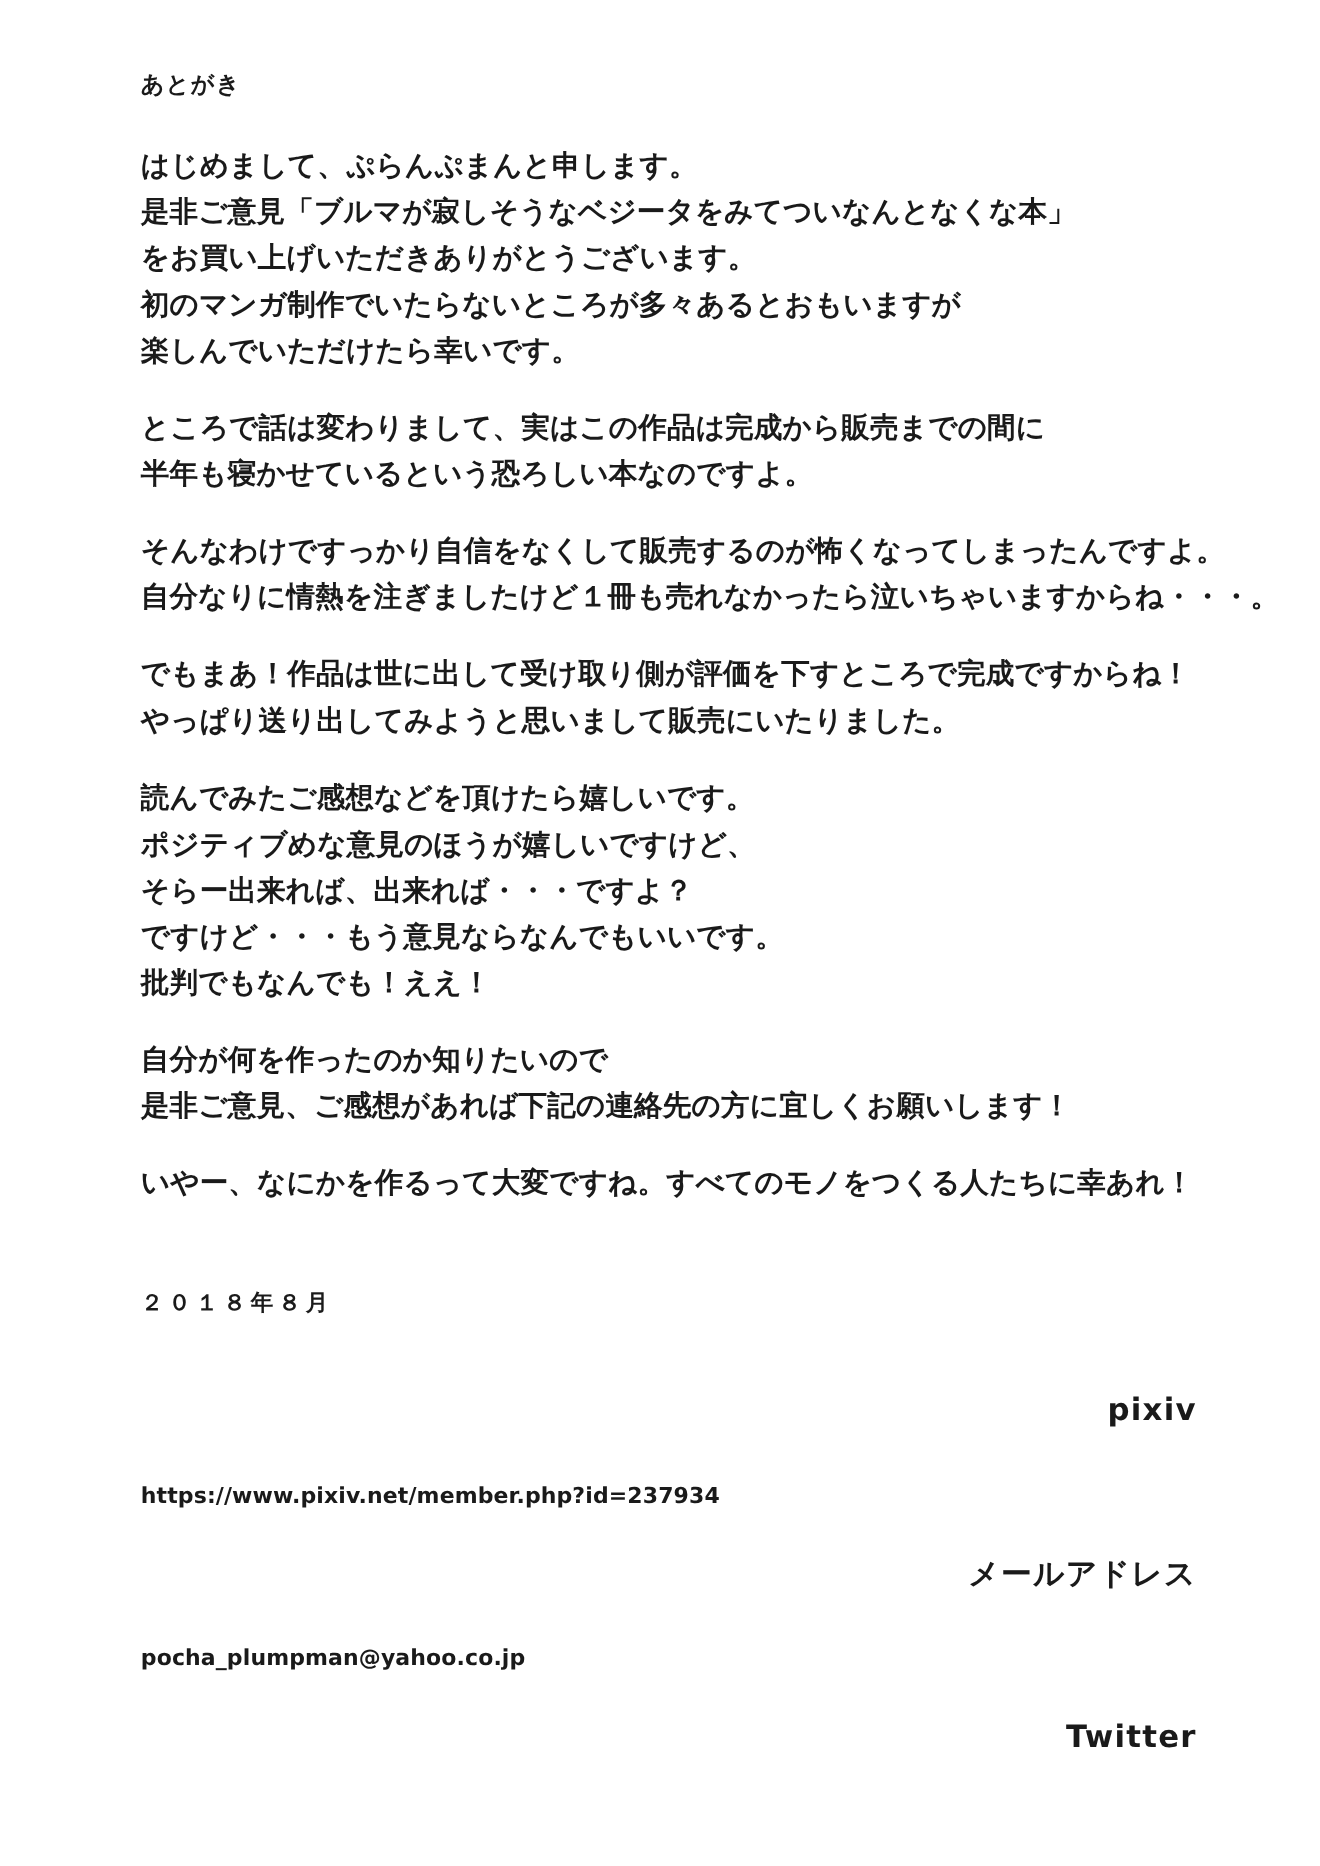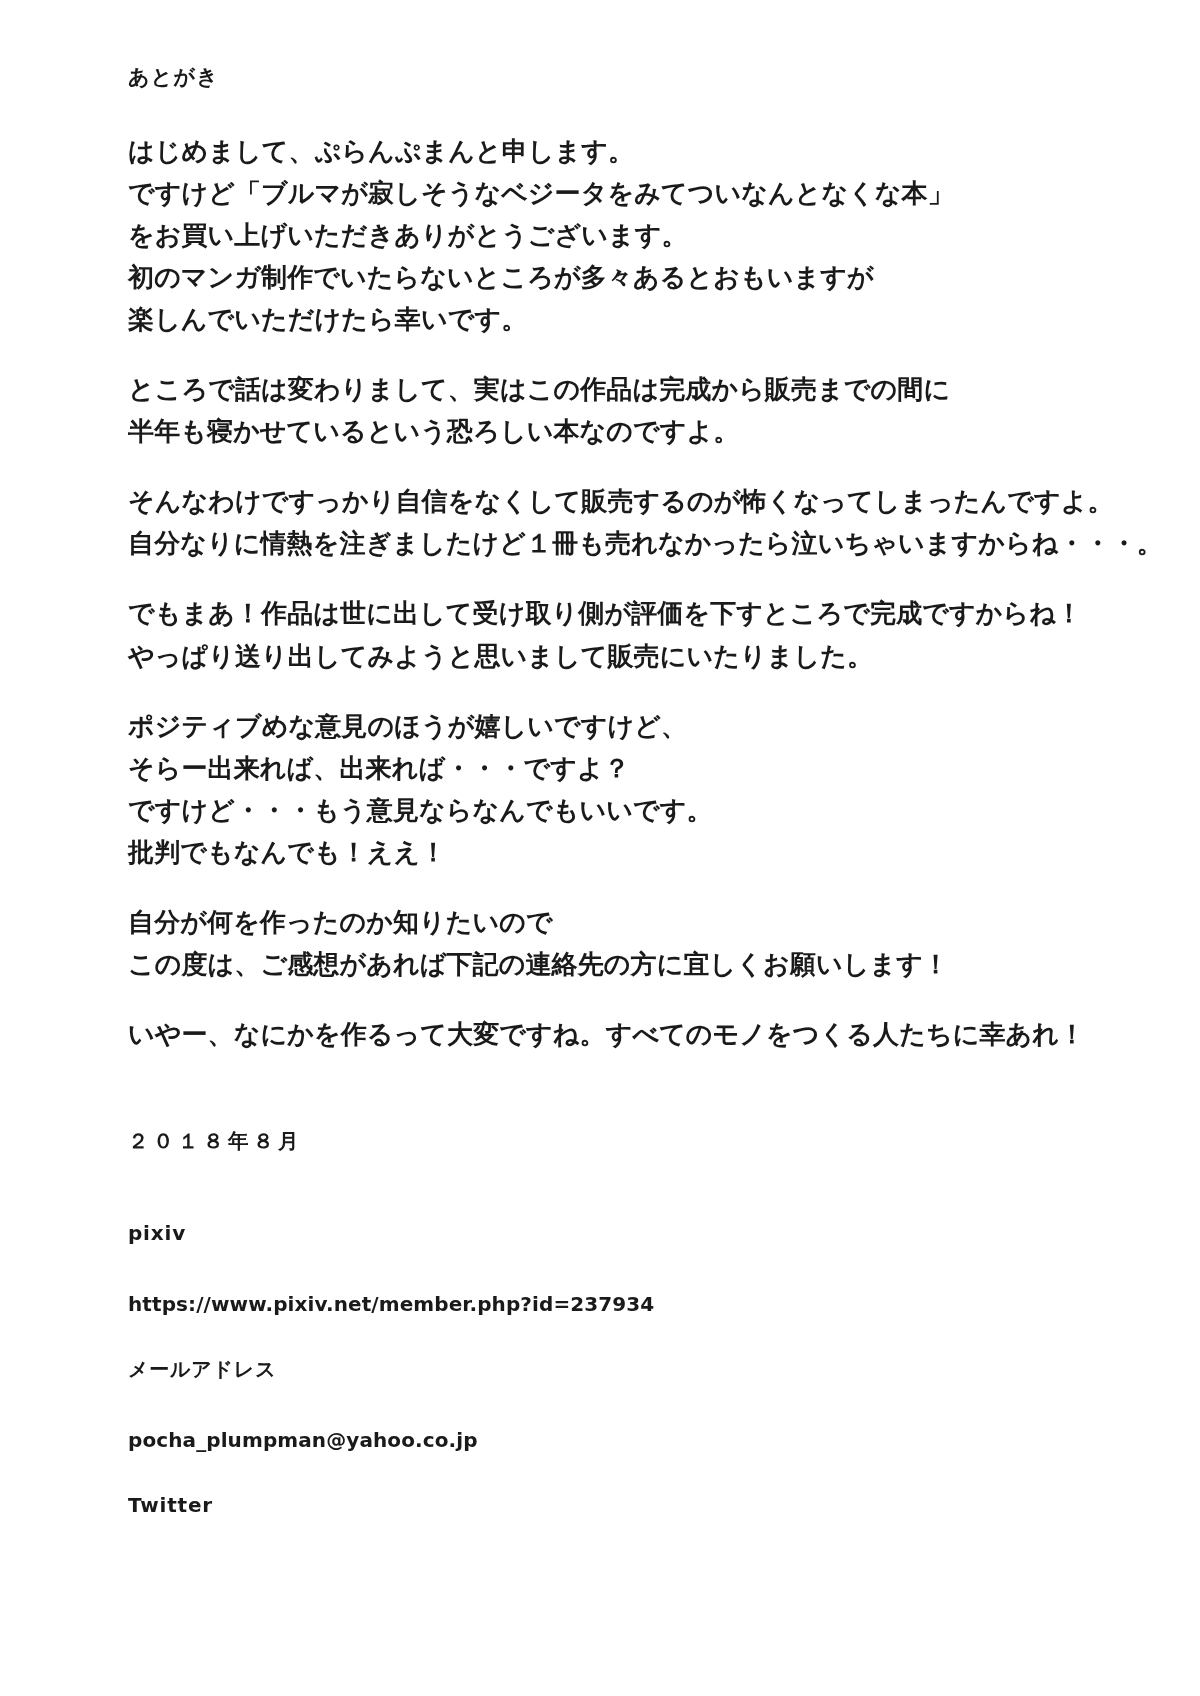--- a/index.html
+++ b/index.html
@@ -48,44 +48,45 @@
     font-size: 20.5px;
     font-weight: 700;
     letter-spacing: 0.22em;
     line-height: 1.6;
     margin: 0 0 60px 0;
   }
   .contact-block {
     margin: 0 0 34px 0;
   }
   .contact-label {
-    font-size: 20px;
+    font-size: 28px;
     font-weight: 700;
     letter-spacing: 0.04em;
     line-height: 1.55;
+    text-align: right;
   }
   .contact-value {
     font-size: 20px;
     font-weight: 700;
     letter-spacing: 0.005em;
     line-height: 1.55;
     margin-top: 40px;
   }
 </style>
 </head>
 <body>
 
 <div class="page">
   <div class="content">
 
     <h1 class="heading">あとがき</h1>
 
     <div class="para">
       <div class="line">はじめまして、ぷらんぷまんと申します。</div>
-      <div class="line">ですけど「ブルマが寂しそうなベジータをみてついなんとなくな本」</div>
+      <div class="line">是非ご意見「ブルマが寂しそうなベジータをみてついなんとなくな本」</div>
       <div class="line">をお買い上げいただきありがとうございます。</div>
       <div class="line">初のマンガ制作でいたらないところが多々あるとおもいますが</div>
       <div class="line">楽しんでいただけたら幸いです。</div>
     </div>
 
     <div class="para">
       <div class="line">ところで話は変わりまして、実はこの作品は完成から販売までの間に</div>
       <div class="line">半年も寝かせているという恐ろしい本なのですよ。</div>
     </div>
 
@@ -94,29 +95,30 @@
       <div class="line">そんなわけですっかり自信をなくして販売するのが怖くなってしまったんですよ。</div>
       <div class="line">自分なりに情熱を注ぎましたけど１冊も売れなかったら泣いちゃいますからね・・・。</div>
     </div>
 
     <div class="para">
       <div class="line">でもまあ！作品は世に出して受け取り側が評価を下すところで完成ですからね！</div>
       <div class="line">やっぱり送り出してみようと思いまして販売にいたりました。</div>
     </div>
 
     <div class="para">
+      <div class="line">読んでみたご感想などを頂けたら嬉しいです。</div>
       <div class="line">ポジティブめな意見のほうが嬉しいですけど、</div>
       <div class="line">そらー出来れば、出来れば・・・ですよ？</div>
       <div class="line">ですけど・・・もう意見ならなんでもいいです。</div>
       <div class="line">批判でもなんでも！ええ！</div>
     </div>
 
     <div class="para">
       <div class="line">自分が何を作ったのか知りたいので</div>
-      <div class="line">この度は、ご感想があれば下記の連絡先の方に宜しくお願いします！</div>
+      <div class="line">是非ご意見、ご感想があれば下記の連絡先の方に宜しくお願いします！</div>
     </div>
 
     <div class="para">
       <div class="line">いやー、なにかを作るって大変ですね。すべてのモノをつくる人たちに幸あれ！</div>
     </div>
 
     <div class="spacer-lg"></div>
 
     <div class="date">２０１８年８月</div>
 

